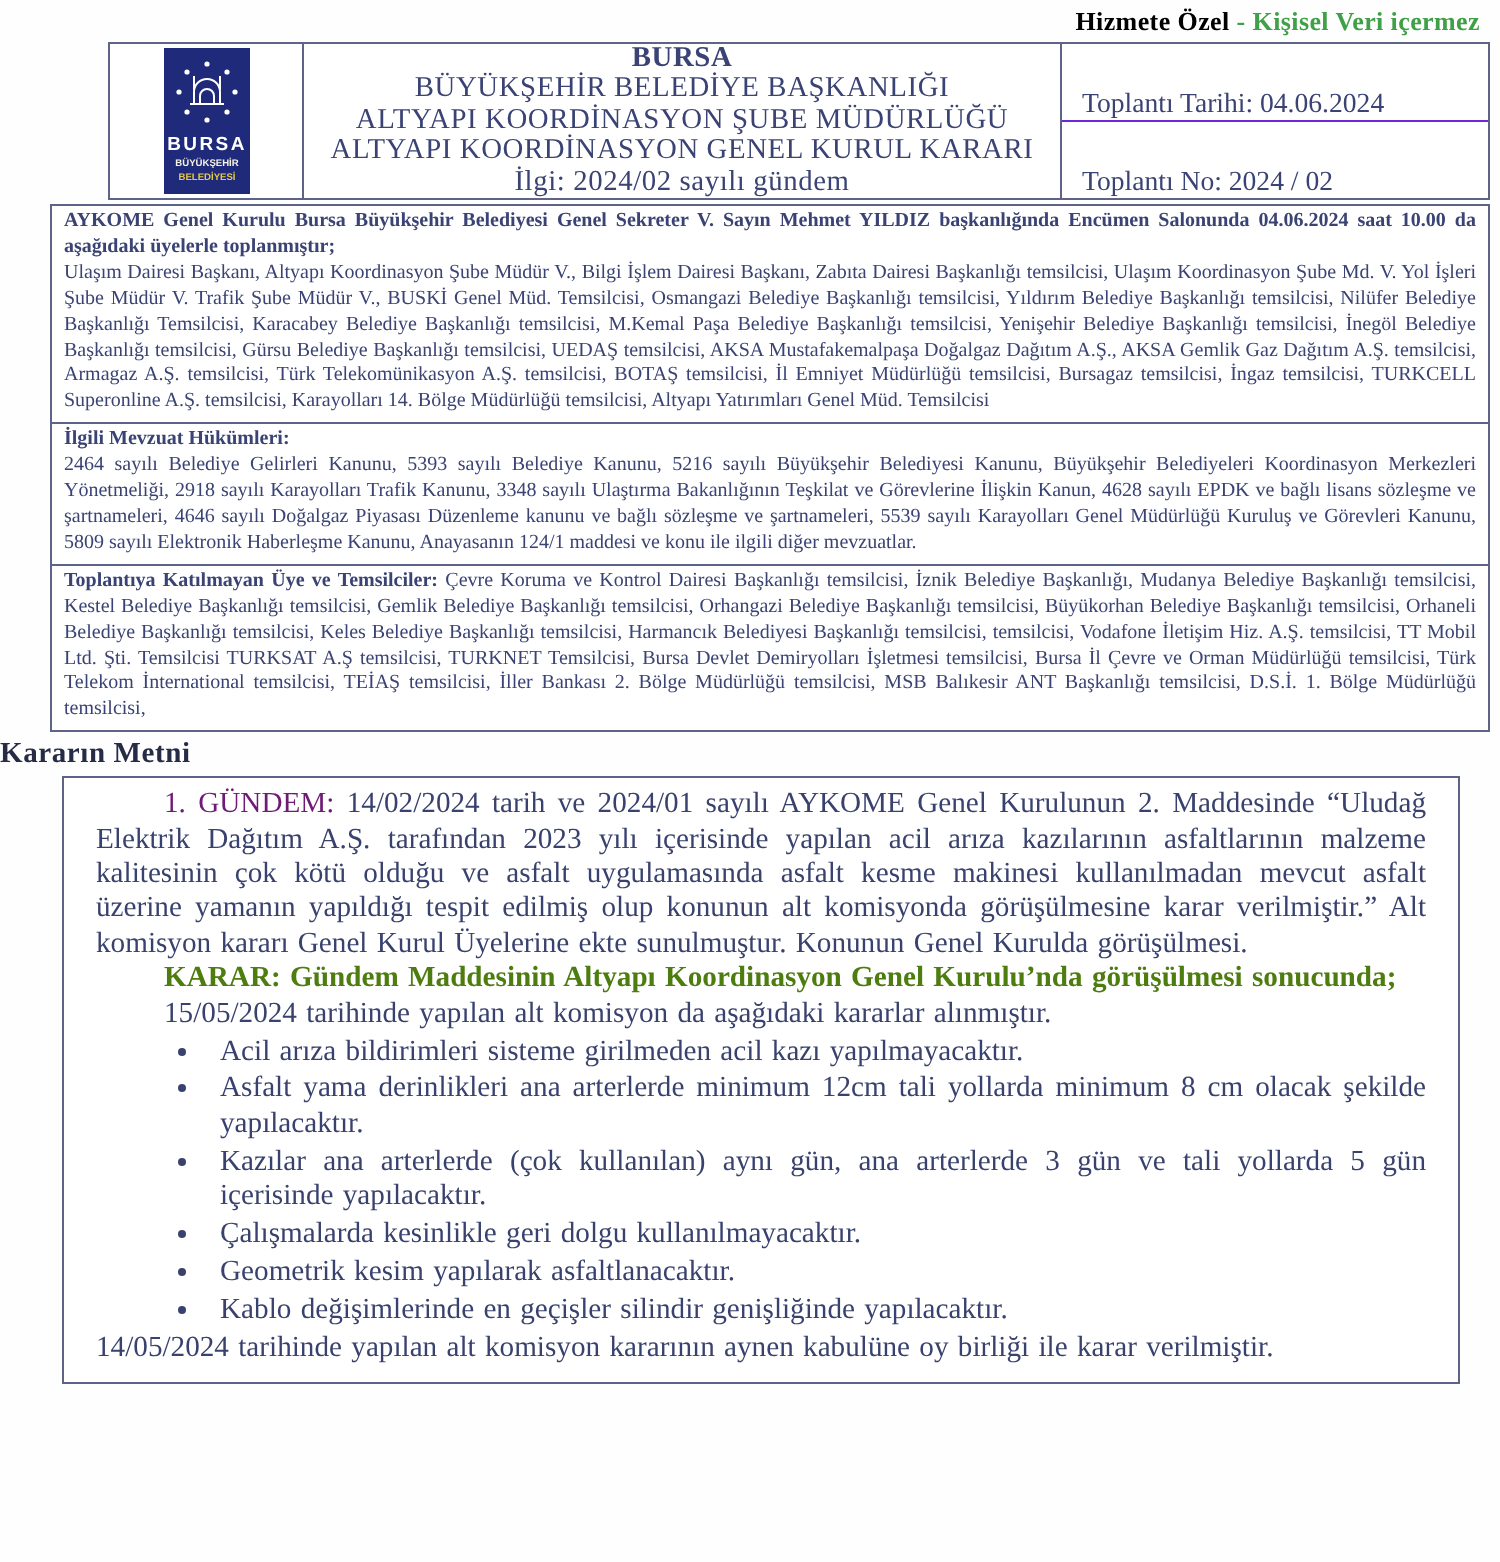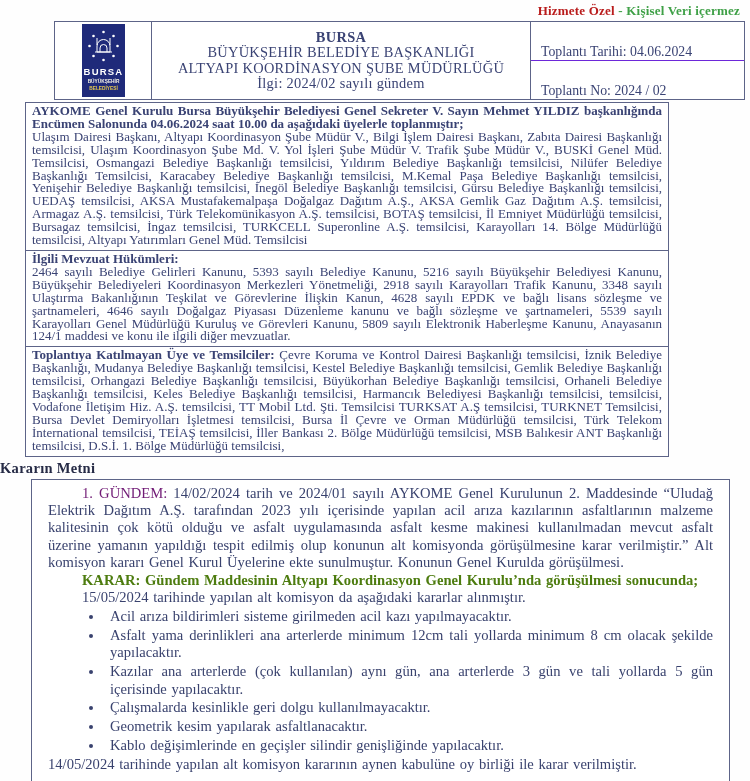--- a/index.html
+++ b/index.html
@@ -9,44 +9,44 @@
     color:#3a4374;
     -webkit-font-smoothing:antialiased;
   }
   .page{position:relative;width:750px;height:781px;background:#fefefe;overflow:hidden;}
 
   
   .classification{
     text-align:right;font-size:13px;font-weight:bold;
     padding:3px 10px 1px 0;height:17px;letter-spacing:.2px;
   }
-  .cls-orange{color:#b91c1c;}
+  .cls-orange{color:#000000;}
   .cls-green{color:#3fa047;}
 
   
   .header-table{
     margin-left:54px;width:691px;height:79px;box-sizing:border-box;
     border:1px solid #5d6488;display:flex;background:#fff;
   }
   .logo-cell{width:96px;display:flex;align-items:center;justify-content:center;box-sizing:border-box;}
   .title-cell{
     flex:1;border-left:1px solid #5d6488;border-right:1px solid #5d6488;
     display:flex;flex-direction:column;justify-content:center;text-align:center;
     font-size:14.4px;line-height:15.5px;letter-spacing:.3px;color:#3a4374;box-sizing:border-box;
   }
   .title-line-0{font-weight:bold;}
   .info-cell{width:213px;display:flex;flex-direction:column;font-size:13.8px;box-sizing:border-box;}
   .info-row{flex:1;display:flex;align-items:flex-end;padding-left:10px;box-sizing:border-box;}
   .info-row + .info-row{border-top:1px solid #6d28d9;}
 
   
   .body-table{
-    margin:2px 0 0 25px;width:644px;box-sizing:border-box;
+    margin:2px 0 0 25px;width:720px;box-sizing:border-box;
     border:1px solid #5d6488;background:#fff;
-    font-size:13px;line-height:12.9px;
+    font-size:10px;line-height:12.9px;
   }
   .brow{padding:2px 6px 3px;text-align:justify;}
   .brow + .brow{border-top:1px solid #5d6488;}
   .bold{font-weight:bold;}
 
   
   .decision-heading{
     text-align:left;font-weight:bold;font-size:14.5px;color:#262b46;
     padding:3px 0 2px;letter-spacing:.3px;
   }
@@ -104,20 +104,21 @@
         </g>
         <text x="21.5" y="51" text-anchor="middle" font-family="Liberation Sans, sans-serif" font-weight="bold" font-size="9.5" letter-spacing="1.2" fill="#ffffff">BURSA</text>
         <text x="21.5" y="59" text-anchor="middle" font-family="Liberation Sans, sans-serif" font-weight="bold" font-size="4.8" fill="#f5f2e6">BÜYÜKŞEHİR</text>
         <text x="21.5" y="66" text-anchor="middle" font-family="Liberation Sans, sans-serif" font-weight="bold" font-size="4.8" fill="#e6c94f">BELEDİYESİ</text>
       </svg>
     </div>
     <div class="title-cell">
       <div class="title-line-0">BURSA</div>
       <div>BÜYÜKŞEHİR BELEDİYE BAŞKANLIĞI</div>
       <div>ALTYAPI KOORDİNASYON ŞUBE MÜDÜRLÜĞÜ</div>
+      <div>ALTYAPI KOORDİNASYON GENEL KURUL KARARI</div>
       <div>İlgi: 2024/02 sayılı gündem</div>
     </div>
     <div class="info-cell">
       <div class="info-row">
         <span>Toplantı Tarihi: 04.06.2024</span>
       </div>
       <div class="info-row">
         <span>Toplantı No: 2024 / 02</span>
       </div>
     </div>

